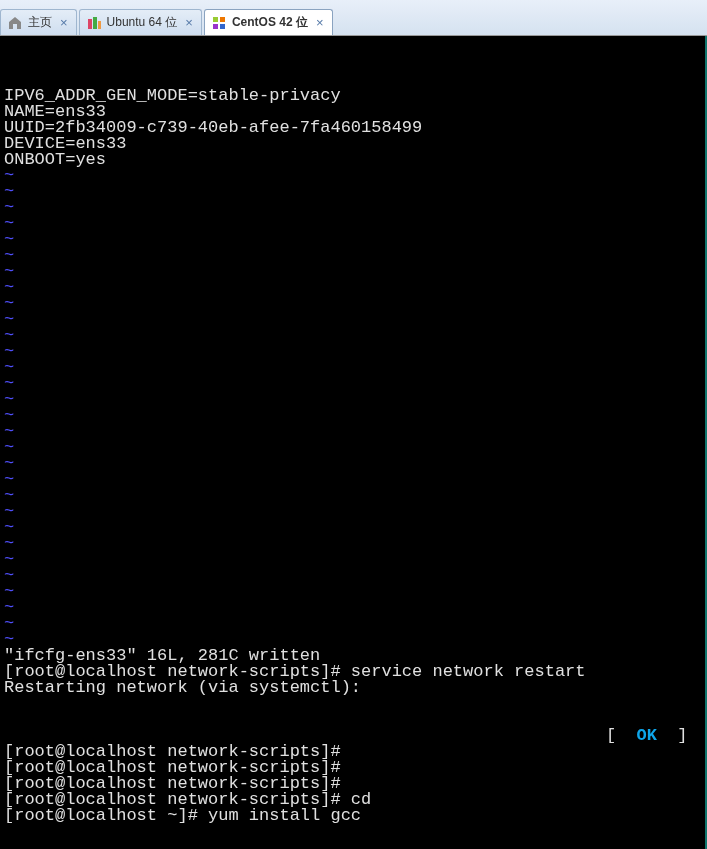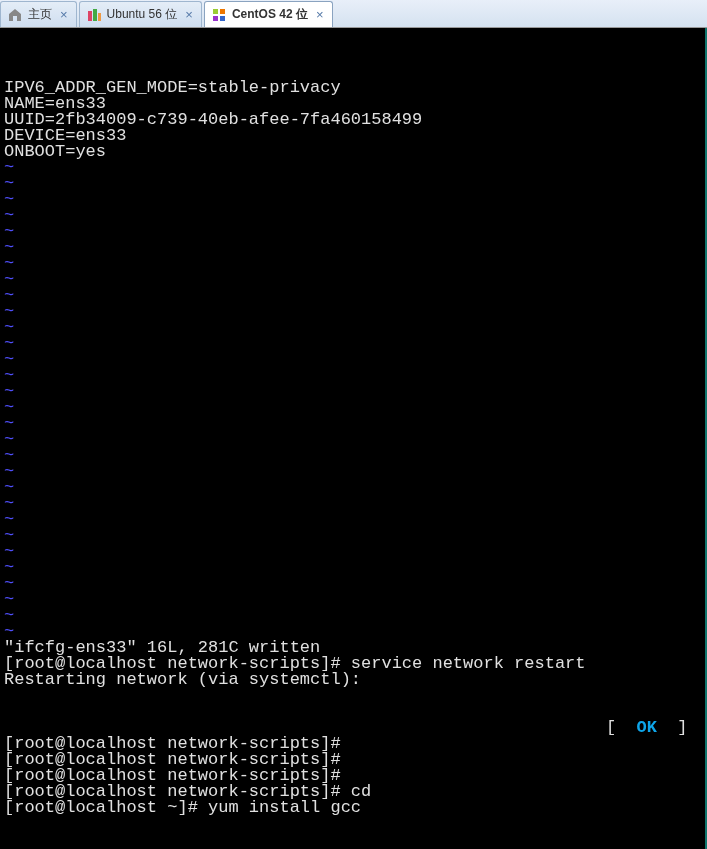--- a/index.html
+++ b/index.html
@@ -4,21 +4,21 @@
   <style>
     * { margin: 0; padding: 0; box-sizing: border-box; }
     body {
       width: 707px;
       height: 849px;
       font-family: "Microsoft YaHei", Arial, sans-serif;
       background: #000;
       overflow: hidden;
     }
     .tab-bar {
-      height: 28px;
+      height: 36px;
       background: linear-gradient(#e8eff9, #d5e2f0);
       display: flex;
       align-items: flex-end;
       border-bottom: 1px solid #999;
     }
     .tab {
       display: flex;
       align-items: center;
       height: 26px;
       padding: 0 8px 0 6px;
@@ -80,21 +80,21 @@
     <span class="close">×</span>
   </div>
   <div class="tab">
     <span class="icon">
       <svg viewBox="0 0 16 16">
           <rect x="2" y="4" width="4" height="10" fill="#d46"></rect>
           <rect x="7" y="2" width="4" height="12" fill="#4a4"></rect>
           <rect x="12" y="6" width="3" height="8" fill="#e94"></rect>
         </svg>
     </span>
-    <span>Ubuntu 56 位</span>
+    <span>Ubuntu 64 位</span>
     <span class="close">×</span>
   </div>
   <div class="tab active">
     <span class="icon">
       <svg viewBox="0 0 16 16">
           <rect x="2" y="2" width="5" height="5" fill="#9c3"></rect>
           <rect x="9" y="2" width="5" height="5" fill="#e70"></rect>
           <rect x="2" y="9" width="5" height="5" fill="#93c"></rect>
           <rect x="9" y="9" width="5" height="5" fill="#36c"></rect>
         </svg>

